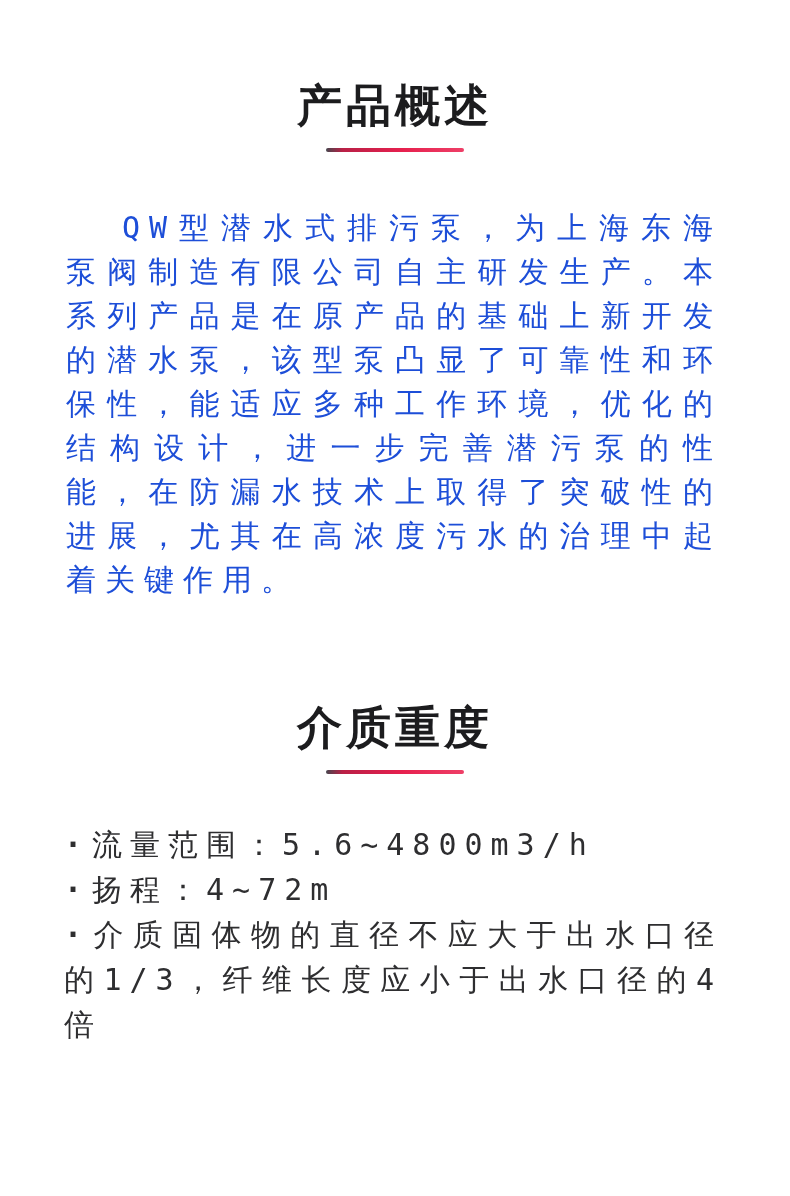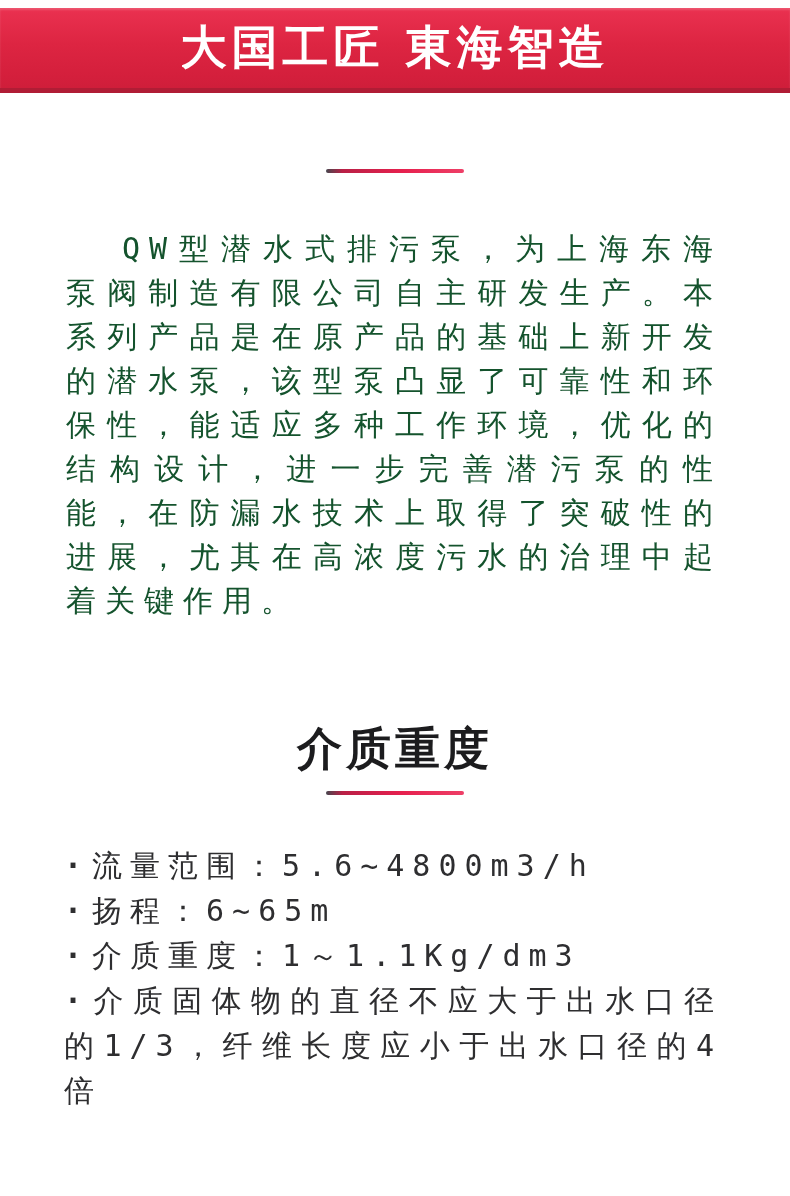--- a/index.html
+++ b/index.html
@@ -56,21 +56,21 @@
 
   
   .para {
     margin: 54px 68px 0 66px;
     font-size: 30px;
     line-height: 44px;
     letter-spacing: 9px;
     text-align: justify;
     text-justify: inter-character;
     text-indent: 56px;
-    color: #14532d;
+    color: #1d4ed8;
     font-family: "DejaVu Sans Mono", monospace;
   }
 
   
   .cond-list {
     list-style: none;
     margin: 48px 68px 0 64px;
     padding: 0;
     font-size: 30px;
     line-height: 45px;
@@ -86,33 +86,30 @@
     font-weight: bold;
     letter-spacing: 0;
     margin-right: 10px;
   }
 </style>
 </head>
 <body>
 
 <div class="page">
 
-  <header class="banner">
-    <h1>大国工匠 東海智造</h1>
-  </header>
 
   <section class="section-overview">
+    <h2 class="sec-title">产品概述</h2>
     <div class="title-underline"></div>
     <p class="para">QW型潜水式排污泵，为上海东海泵阀制造有限公司自主研发生产。本系列产品是在原产品的基础上新开发的潜水泵，该型泵凸显了可靠性和环保性，能适应多种工作环境，优化的结构设计，进一步完善潜污泵的性能，在防漏水技术上取得了突破性的进展，尤其在高浓度污水的治理中起着关键作用。</p>
   </section>
 
   <section class="section-conditions">
     <h2 class="sec-title">介质重度</h2>
     <div class="title-underline"></div>
     <ul class="cond-list">
       <li>流量范围：5.6~4800m3/h</li>
-      <li>扬程：6~65m</li>
-      <li>介质重度：1～1.1Kg/dm3</li>
+      <li>扬程：4~72m</li>
       <li>介质固体物的直径不应大于出水口径的1/3，纤维长度应小于出水口径的4倍</li>
     </ul>
   </section>
 
 </div>
 
 </body></html>

